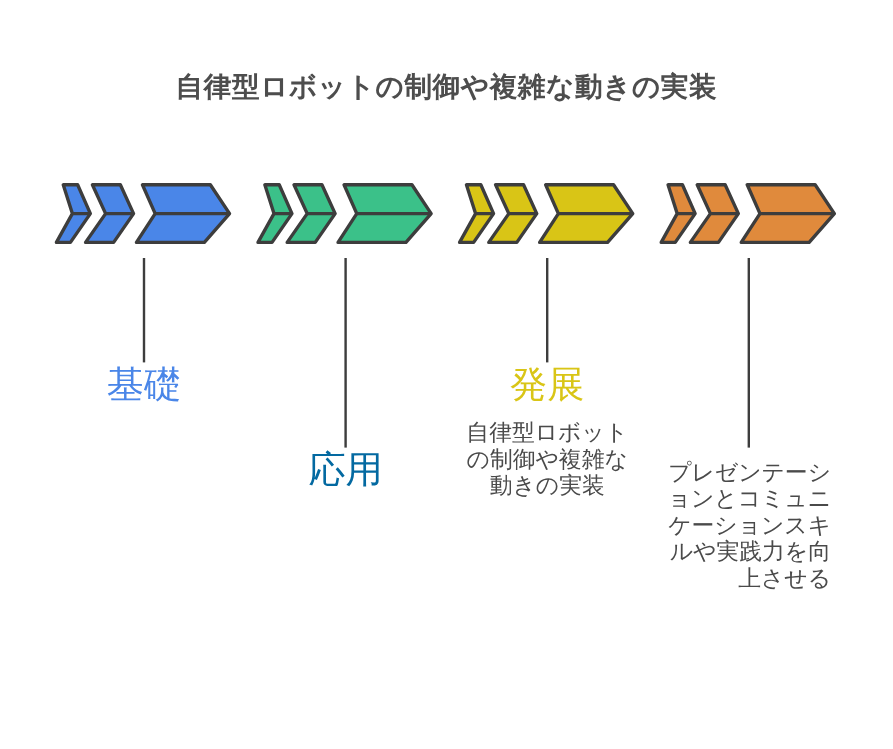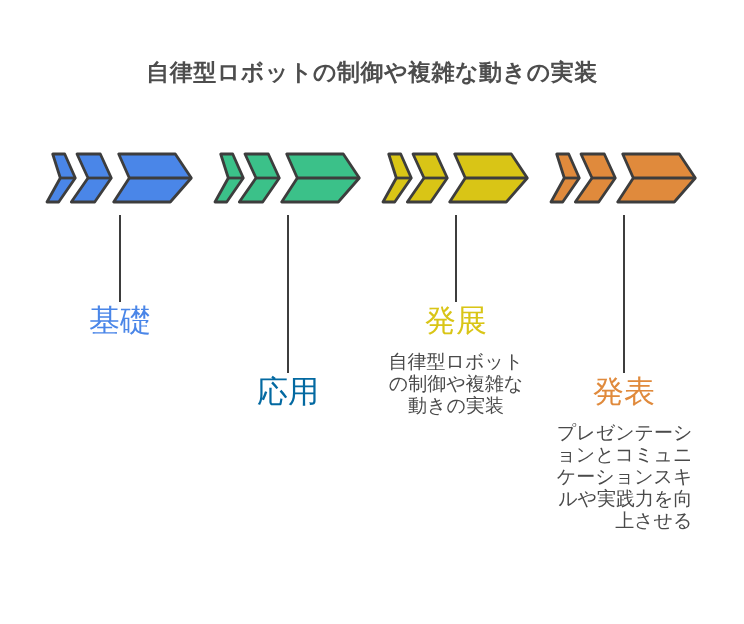--- a/index.html
+++ b/index.html
@@ -125,18 +125,17 @@
         <g fill="none" stroke-width="2.8" stroke-linejoin="round" stroke="#3d3d3d">
           <polygon points="8.7,3 20.7,3 31.3,27 14.7,51 3,51 16.3,27" fill="#e08a3c"></polygon>
           <polygon points="33,3 56.3,3 67.3,27 50.7,51 27.3,51 44,27" fill="#e08a3c"></polygon>
           <polygon points="74.7,3 131.3,3 147.3,27 126.3,51 69.7,51 85.3,27" fill="#e08a3c"></polygon>
           <line x1="16.3" y1="27" x2="31.3" y2="27"></line>
           <line x1="44" y1="27" x2="67.3" y2="27"></line>
           <line x1="85.3" y1="27" x2="147.3" y2="27"></line>
         </g>
       </svg>
       <div class="connector" style="background: rgb(61, 61, 61);"></div>
-      <div class="stage-label" style="color: rgb(224, 138, 60);">発表</div>
       <div class="stage-desc" style="color: rgb(74, 74, 74); text-align: right;">プレゼンテーションとコミュニケーションスキルや実践力を向上させる</div>
     </div>
 
   </div>
 </div>
 
 </body></html>

